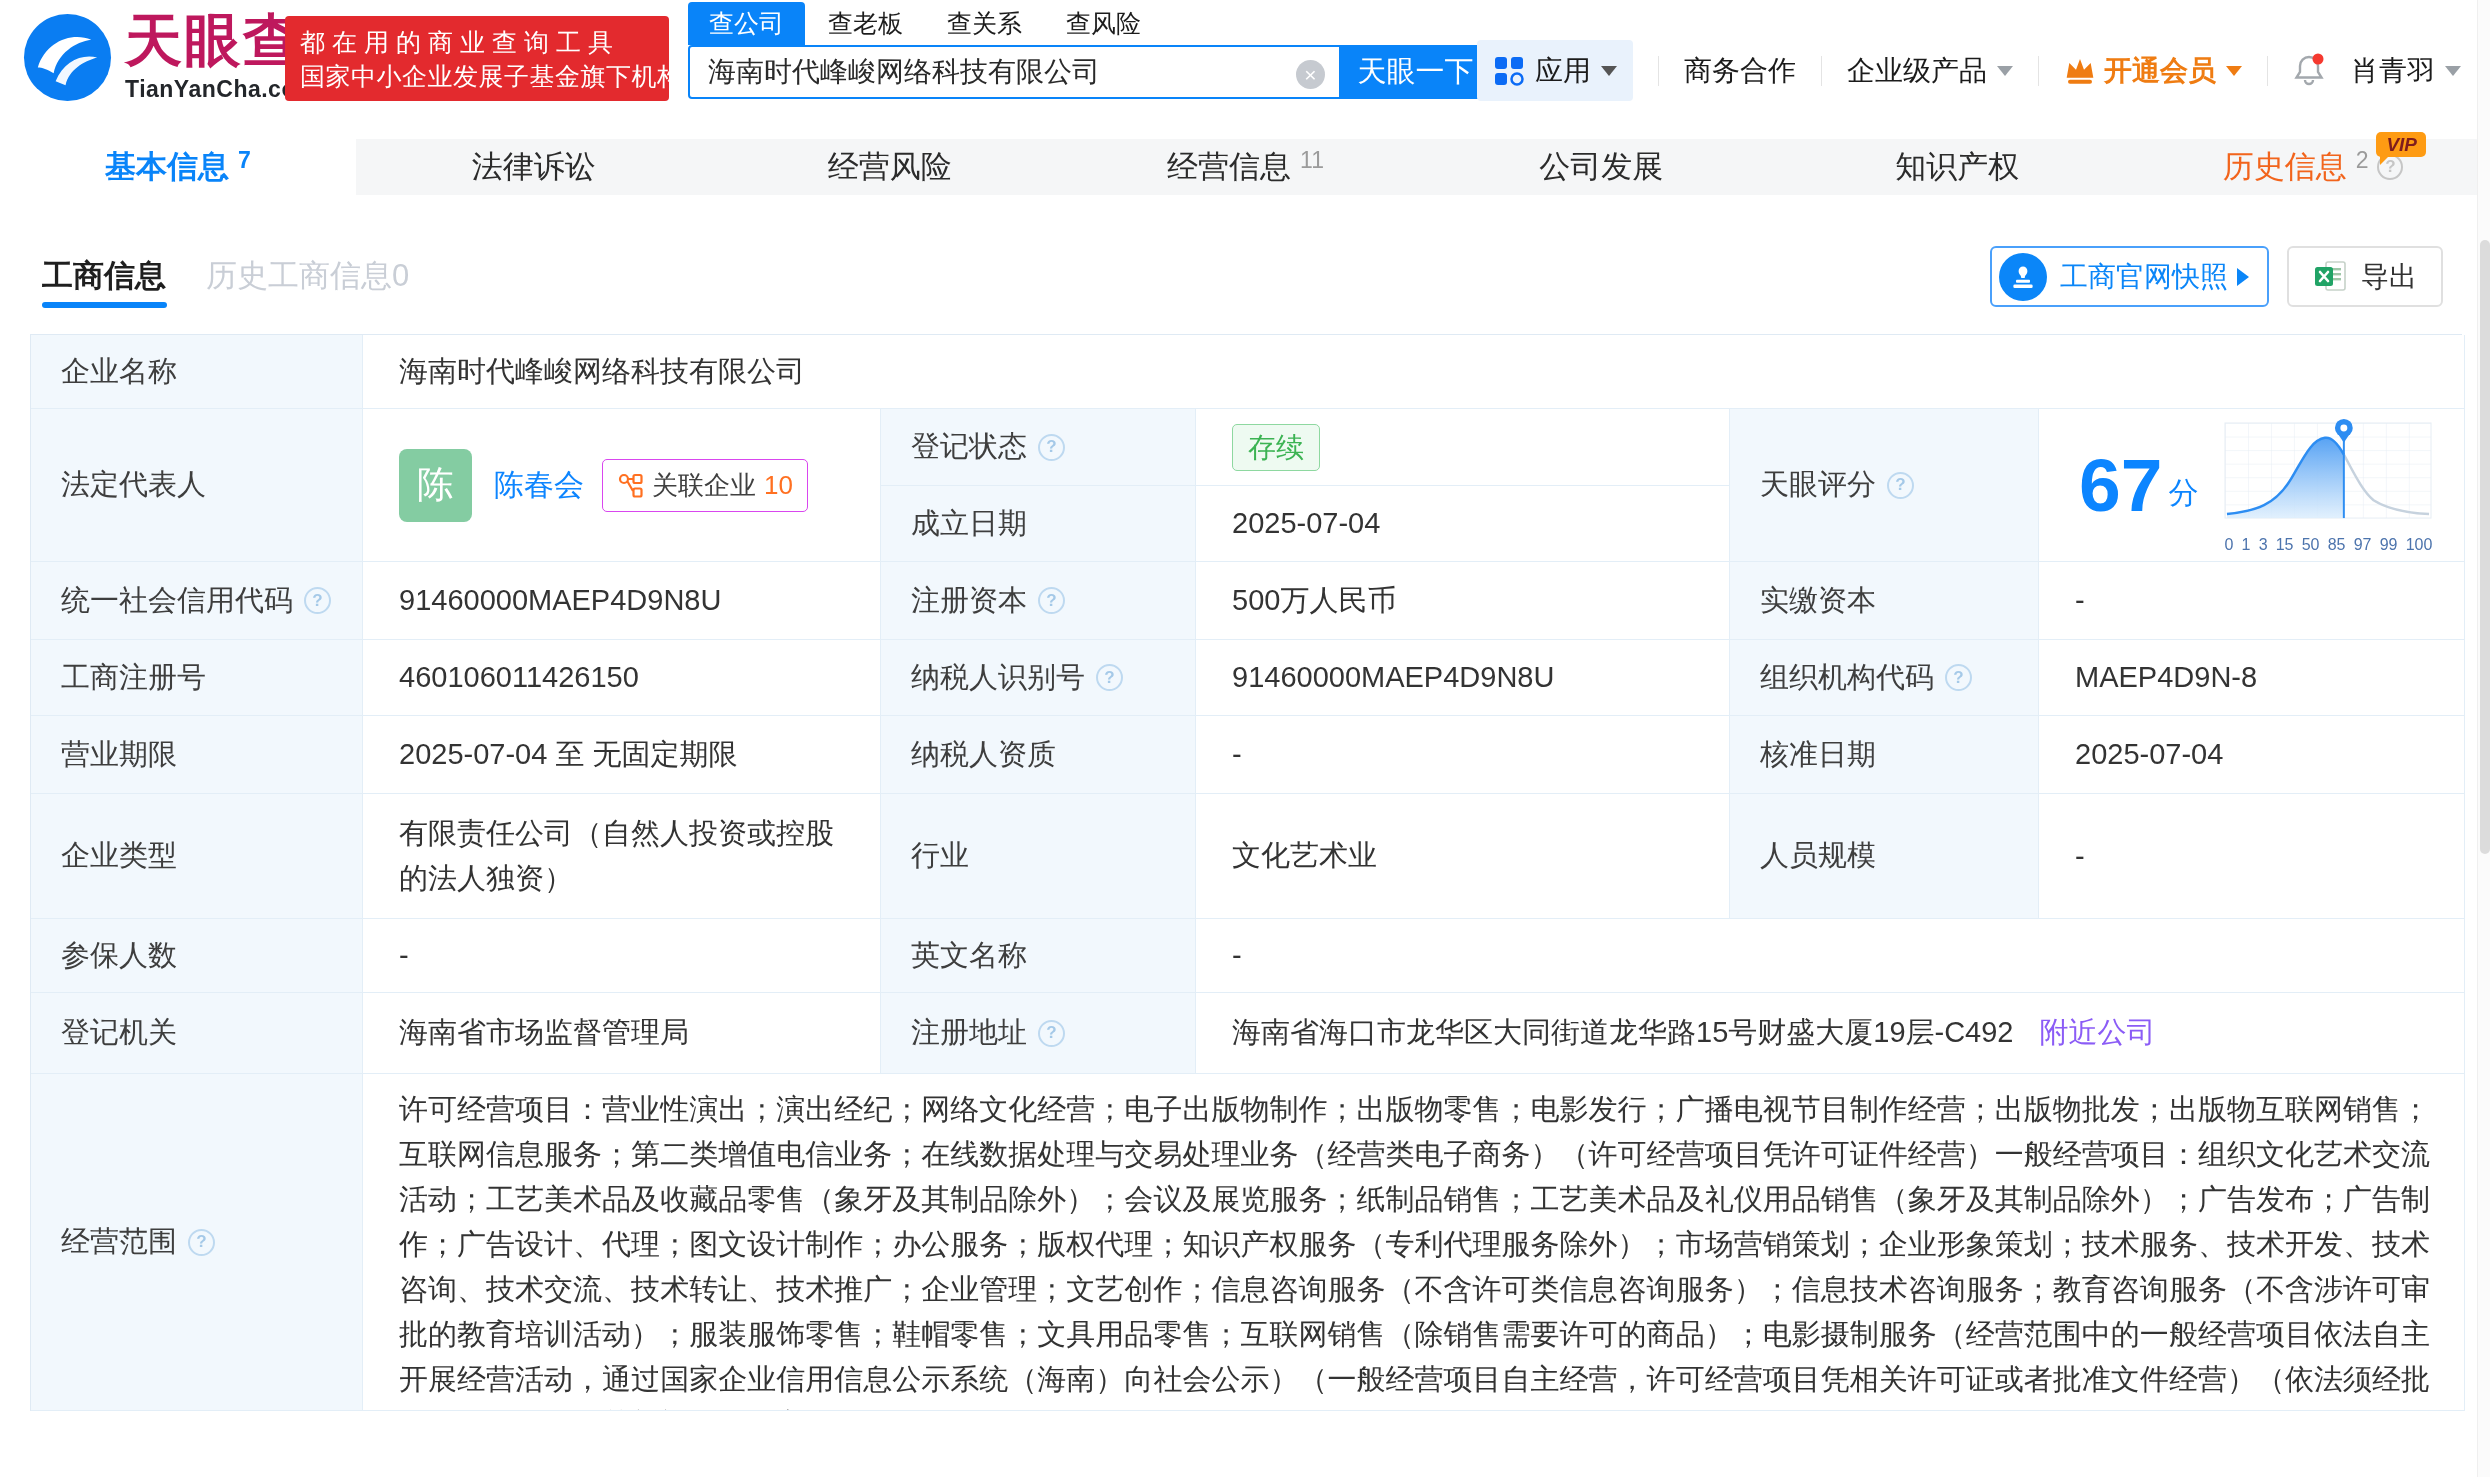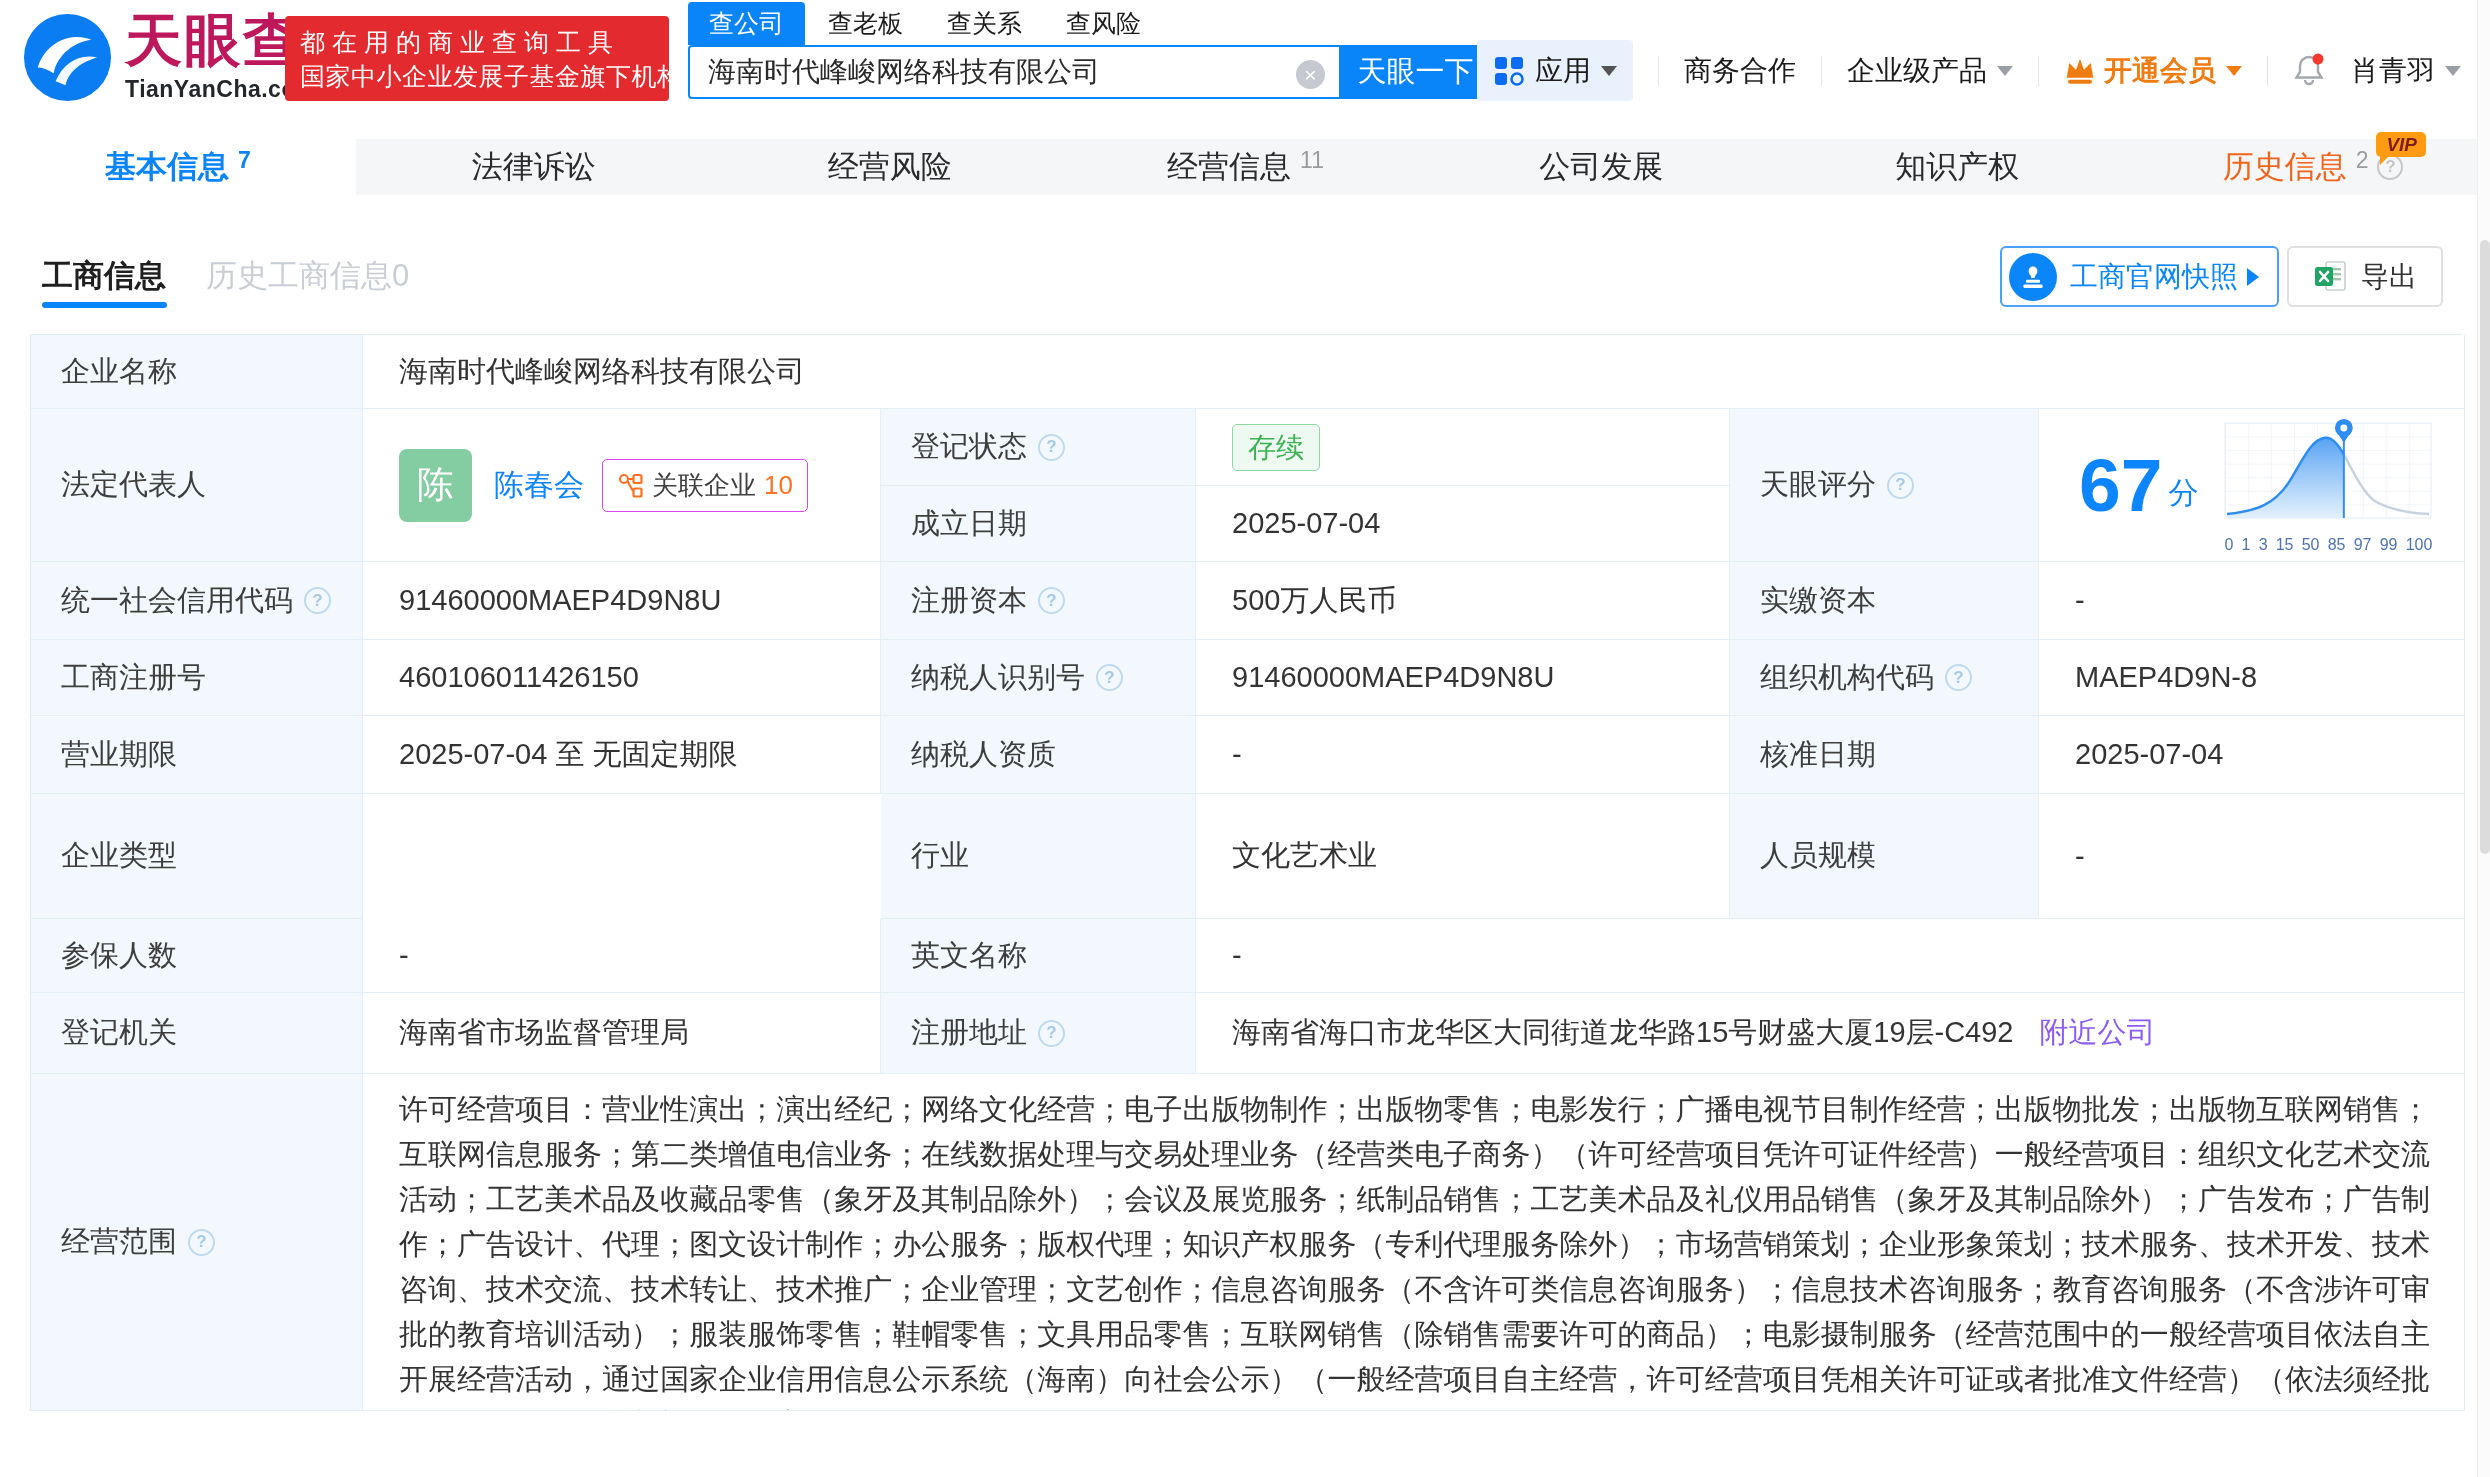--- a/index.html
+++ b/index.html
@@ -57,21 +57,21 @@
     color:#c6c6c6; font-size:17px; align-items:center; justify-content:center; margin-left:9px; font-weight:700; }
   .vip-badge { position:absolute; top:-7px; right:65px; background:#fe9b13; color:#7f1d1d; font-size:19px;
     font-weight:700; font-style:italic; border-radius:5px; padding:3px 9px 3px 10px; line-height:1; }
   .vip-badge:after { content:""; position:absolute; left:4px; bottom:-8px; border:5px solid transparent;
     border-top-color:#fe9b13; border-left-color:#fe9b13; }
 
   
   .subtab-active { position:absolute; left:42px; top:255px; font-size:31px; font-weight:700; color:#1f1f1f; cursor:pointer; }
   .subtab-underline { position:absolute; left:42px; top:302px; width:125px; height:6px; background:#0984f9; border-radius:3px; }
   .subtab-inactive { position:absolute; left:206px; top:255px; font-size:31px; color:#c9ced6; cursor:pointer; }
-  .actions { position:absolute; right:48px; top:246px; display:flex; gap:8px;padding-left:15px; }
+  .actions { position:absolute; right:48px; top:246px; display:flex; gap:18px;padding-left:15px; }
   .btn-snapshot { height:61px; border:2px solid #4aa0fb; border-radius:6px; background:#fff; display:flex;
     align-items:center; padding:0 18px 0 7px; cursor:pointer; }
   .stamp-circle { width:48px; height:48px; border-radius:50%; background:#0b86f8; display:flex;
     align-items:center; justify-content:center; }
   .btn-snapshot .lbl { font-size:28px; color:#0b86f8; margin-left:13px; }
   .tri-right { width:0; height:0; border-top:9px solid transparent; border-bottom:9px solid transparent;
     border-left:12px solid #0b86f8; margin-left:9px; }
   .btn-export { height:61px; border:2px solid #e0e0e0; border-radius:6px; background:#fff; display:flex;
     align-items:center; padding:0 24px; cursor:pointer; }
   .btn-export .lbl { font-size:28px; color:#333; margin-left:12px; }
@@ -354,20 +354,21 @@
     <div class="cell tv" style="grid-row:5;grid-column:6">MAEP4D9N-8</div>
 
     <div class="cell tl" style="grid-row:6;grid-column:1">营业期限</div>
     <div class="cell tv" style="grid-row:6;grid-column:2">2025-07-04 至 无固定期限</div>
     <div class="cell tl" style="grid-row:6;grid-column:3">纳税人资质</div>
     <div class="cell tv" style="grid-row:6;grid-column:4">-</div>
     <div class="cell tl" style="grid-row:6;grid-column:5">核准日期</div>
     <div class="cell tv" style="grid-row:6;grid-column:6">2025-07-04</div>
 
     <div class="cell tl" style="grid-row:7;grid-column:1">企业类型</div>
+    <div class="cell tv" style="grid-row:7;grid-column:2;white-space:normal;line-height:45px">有限责任公司（自然人投资或控股的法人独资）</div>
     <div class="cell tl" style="grid-row:7;grid-column:3">行业</div>
     <div class="cell tv" style="grid-row:7;grid-column:4">文化艺术业</div>
     <div class="cell tl" style="grid-row:7;grid-column:5">人员规模</div>
     <div class="cell tv" style="grid-row:7;grid-column:6">-</div>
 
     <div class="cell tl" style="grid-row:8;grid-column:1">参保人数</div>
     <div class="cell tv" style="grid-row:8;grid-column:2">-</div>
     <div class="cell tl" style="grid-row:8;grid-column:3">英文名称</div>
     <div class="cell tv" style="grid-row:8;grid-column:4/span 3">-</div>
 

